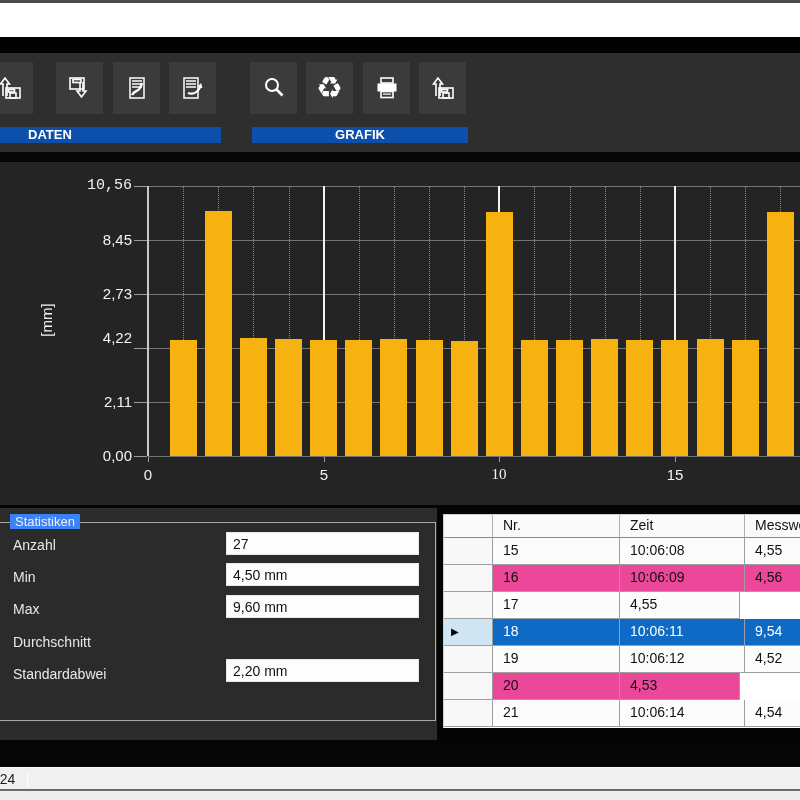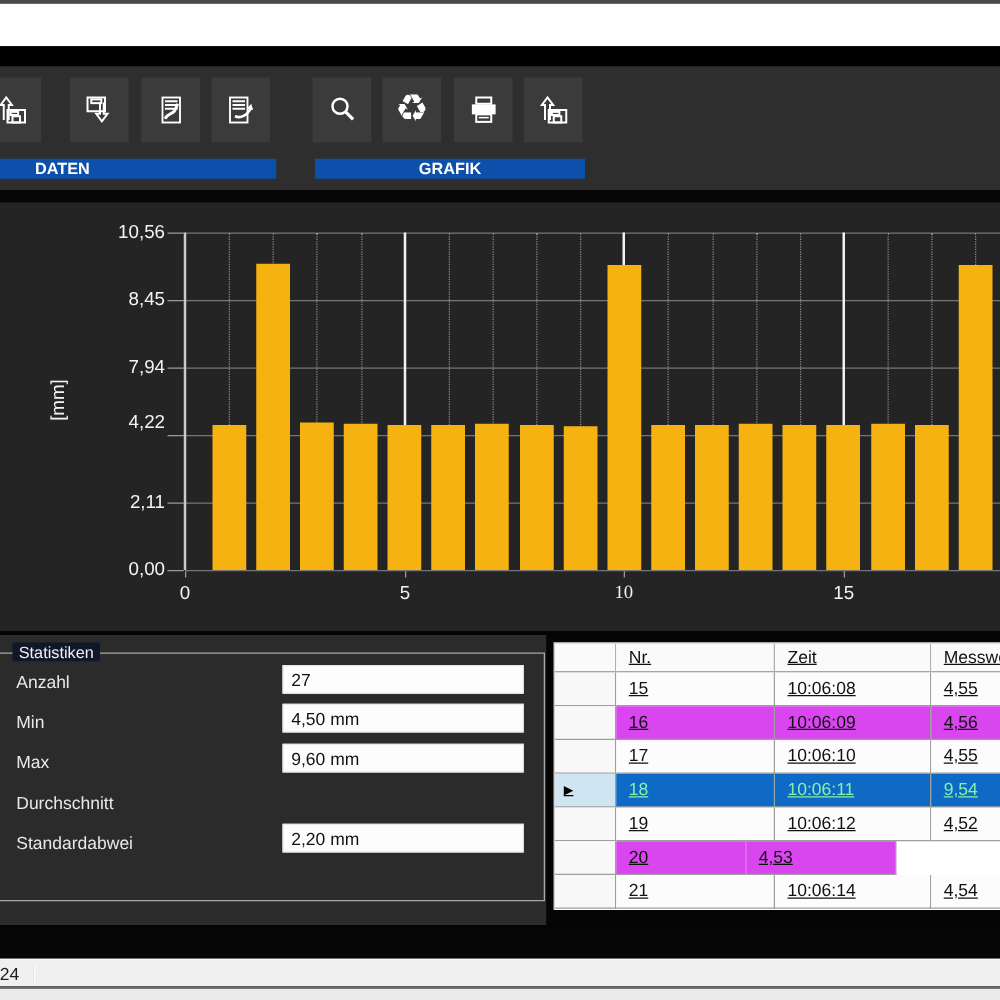--- a/index.html
+++ b/index.html
@@ -25,33 +25,33 @@
   .bar { position:absolute; bottom:0; width:27px; background:#f5b211; }
   .ytick { position:absolute; left:-14px; width:13px; height:1px; background:#9a9a9a; }
   .ylab { position:absolute; left:-76px; width:60px; text-align:right; color:#f2f2f2; font-size:15px; }
   .xlab { position:absolute; top:280px; width:44px; margin-left:-22px; text-align:center; color:#f2f2f2; font-size:15px; }
   .xtick { position:absolute; top:271px; width:1px; height:5px; background:#9a9a9a; }
   .ylabel-title { position:absolute; left:16px; top:150px; width:60px; height:16px; color:#f2f2f2; font-size:15px; text-align:center; transform:rotate(-90deg); }
 
   .lower-bg { position:absolute; left:0; top:505px; width:800px; height:239px; background:#050505; }
   .stats-panel { position:absolute; left:0; top:508px; width:437px; height:232px; background:#2b2b2b; }
   .groupbox { position:absolute; left:-8px; top:14px; width:444px; height:199px; border:1px solid #a8a8a8; }
-  .groupbox-label { position:absolute; left:10px; top:6px; background:#0f172a; padding:0 5px; color:#f0f0f0; font-size:13px; }
+  .groupbox-label { position:absolute; left:10px; top:6px; background:#3b82f6; padding:0 5px; color:#f0f0f0; font-size:13px; }
   .stat-label { position:absolute; left:13px; color:#e8e8e8; font-size:14px; }
   .stat-input { position:absolute; left:226px; width:193px; height:23px; background:#fdfdfd; border:1px solid #e8e8e8; font-size:14px; color:#111; padding:2px 6px; font-family:"Liberation Sans", sans-serif; }
 
   #grid-table { position:absolute; left:443px; top:514px; width:421px; height:214px; overflow:hidden; border-top:1px solid #cfcfcf; border-left:1px solid #cfcfcf; background:#fff; }
   .trow { display:flex; height:27px; }
   .thead-row { height:23px; }
-  .tcell { flex:none; font-size:14px; color:#111; padding:4px 0 0 10px; border-right:1px solid #9e9e9e; border-bottom:1px solid #9e9e9e; overflow:hidden; white-space:nowrap;text-decoration:underline; }
+  .tcell { flex:none; font-size:14px; color:#111; padding:4px 0 0 10px; border-right:1px solid #9e9e9e; border-bottom:1px solid #9e9e9e; overflow:hidden; white-space:nowrap; }
   .thead-row .tcell { background:#fafafa; border-bottom:1px solid #8a8a8a; border-right:1px solid #b0b0b0; padding-top:2px; }
   .rowhead { background:#f8f8f8; }
   .row-normal .tcell.datacell { background:#fcfcfc; }
-  .row-alt .tcell.datacell { background:#d946ef; }
-  .row-selected .tcell.datacell { background:#0e6ac4; color:#86efac; }
+  .row-alt .tcell.datacell { background:#ec4899; }
+  .row-selected .tcell.datacell { background:#0e6ac4; color:#ffffff; }
   .row-selected .rowhead { background:#cfe6f2; color:#000; font-size:10px; padding-top:7px; padding-left:7px; }
 
   .statusbar { position:absolute; left:0; width:800px; height:22px; background:#f0f0f0; border-top:1px solid #fbfbfb; }
   .statusbar .stext { position:absolute; top:3px; font-size:14px; color:#1c1c1c; white-space:nowrap; }
   .ssep { position:absolute; top:3px; width:1px; height:16px; background:#a8a8a8; border-right:1px solid #fdfdfd; }
   .bottom-line { position:absolute; left:0; top:789px; width:800px; height:2px; background:#6a6a6a; }
   .bottom-strip { position:absolute; left:0; top:791px; width:800px; height:9px; background:#ececec; }
 </style>
 </head>
 <body>
@@ -149,27 +149,27 @@
         <div class="ytick" style="top: 270px;"></div>
         <div class="ylab" style="top: 261px;">0,00</div>
         <div class="hgrid" style="top: 216px;"></div>
         <div class="ytick" style="top: 216px;"></div>
         <div class="ylab" style="top: 207px;">2,11</div>
         <div class="hgrid" style="top: 162px;"></div>
         <div class="ytick" style="top: 162px;"></div>
         <div class="ylab" style="top: 143px;">4,22</div>
         <div class="hgrid" style="top: 108px;"></div>
         <div class="ytick" style="top: 108px;"></div>
-        <div class="ylab" style="top: 99px;">7,94</div>
+        <div class="ylab" style="top: 99px;">2,73</div>
         <div class="hgrid" style="top: 54px;"></div>
         <div class="ytick" style="top: 54px;"></div>
         <div class="ylab" style="top: 45px;">8,45</div>
         <div class="hgrid" style="top: 0px;"></div>
         <div class="ytick" style="top: 0px;"></div>
-        <div class="ylab" style="top: -9px;">10,56</div>
+        <div class="ylab" style="top: -9px; font-family: Liberation Mono, monospace;">10,56</div>
         <div class="vdot" style="left: 35px;"></div>
         <div class="vdot" style="left: 70px;"></div>
         <div class="vdot" style="left: 105px;"></div>
         <div class="vdot" style="left: 141px;"></div>
         <div class="vwhite" style="left: 176px;"></div>
         <div class="vdot" style="left: 211px;"></div>
         <div class="vdot" style="left: 246px;"></div>
         <div class="vdot" style="left: 281px;"></div>
         <div class="vdot" style="left: 316px;"></div>
         <div class="vwhite" style="left: 351px;"></div>
@@ -247,38 +247,37 @@
       </div>
       <div class="trow row-alt">
         <div class="tcell rowhead" style="width: 49px;"></div>
         <div class="tcell datacell" style="width: 127px;">16</div>
         <div class="tcell datacell" style="width: 125px;">10:06:09</div>
         <div class="tcell datacell" style="width: 120px;">4,56</div>
       </div>
       <div class="trow row-normal">
         <div class="tcell rowhead" style="width: 49px;"></div>
         <div class="tcell datacell" style="width: 127px;">17</div>
-        <div class="tcell datacell" style="width: 125px;">10:06:10</div>
         <div class="tcell datacell" style="width: 120px;">4,55</div>
       </div>
       <div class="trow row-selected">
         <div class="tcell rowhead" style="width: 49px;">▶</div>
         <div class="tcell datacell" style="width: 127px;">18</div>
         <div class="tcell datacell" style="width: 125px;">10:06:11</div>
         <div class="tcell datacell" style="width: 120px;">9,54</div>
       </div>
       <div class="trow row-normal">
         <div class="tcell rowhead" style="width: 49px;"></div>
         <div class="tcell datacell" style="width: 127px;">19</div>
         <div class="tcell datacell" style="width: 125px;">10:06:12</div>
         <div class="tcell datacell" style="width: 120px;">4,52</div>
       </div>
       <div class="trow row-alt">
         <div class="tcell rowhead" style="width: 49px;"></div>
-        <div class="tcell datacell" style="width: 104px;">20</div>
+        <div class="tcell datacell" style="width: 127px;">20</div>
         <div class="tcell datacell" style="width: 120px;">4,53</div>
       </div>
       <div class="trow row-normal">
         <div class="tcell rowhead" style="width: 49px;"></div>
         <div class="tcell datacell" style="width: 127px;">21</div>
         <div class="tcell datacell" style="width: 125px;">10:06:14</div>
         <div class="tcell datacell" style="width: 120px;">4,54</div>
       </div>
     </div>
 

